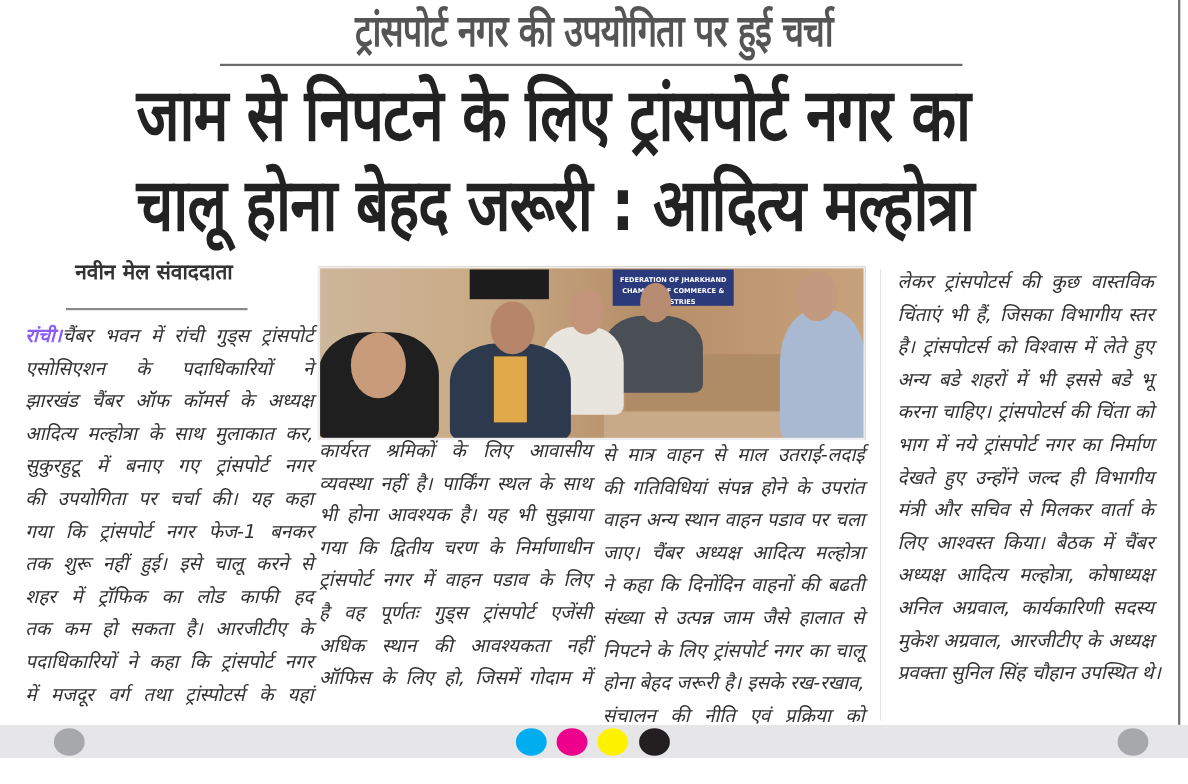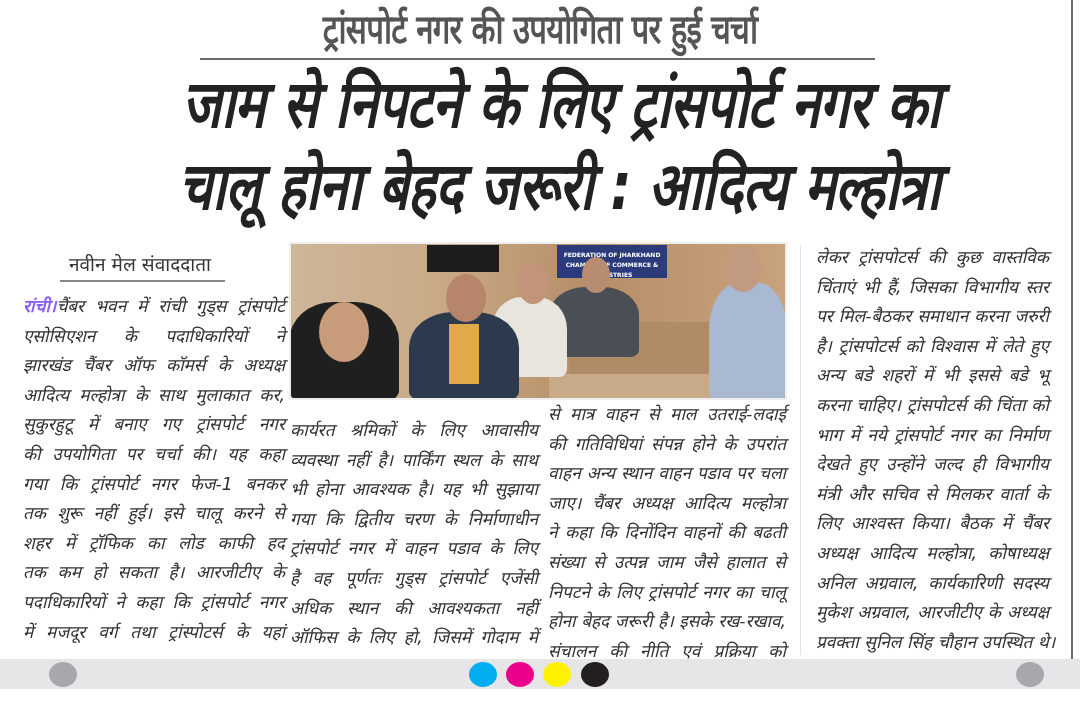--- a/index.html
+++ b/index.html
@@ -2,32 +2,32 @@
 <html><head>
 <meta charset="utf-8">
 <style>
   html, body { margin:0; padding:0; }
   body { width:1080px; height:713px; background:#ffffff; position:relative; overflow:hidden;
          font-family:"DejaVu Sans", sans-serif; color:#2a2a2a; }
   .kicker { position:absolute; left:200px; top:2px; width:680px; text-align:center;
             font-size:40px; font-weight:bold; color:#555555; letter-spacing:-1px;
             line-height:54px; transform:scaleX(0.78); transform-origin:center; white-space:nowrap; }
   .kicker-rule { position:absolute; left:200px; top:58px; width:675px; height:2px; background:#6a6a6a; }
-  .headline { position:absolute; left:4px; top:64px; width:1040px; text-align:right;
+  .headline { position:absolute; left:20px; top:64px; width:1040px; text-align:left;
               font-size:66px; font-weight:bold; color:#222222; line-height:82px;
-              white-space:nowrap;font-style:italic; }
+              white-space:nowrap; }
   .headline .ln { display:block; transform:scaleX(0.80); transform-origin:center; letter-spacing:-1px; }
-  .byline { position:absolute; left:45px; top:251px; width:190px; text-align:center;
-            font-size:19px; font-weight:normal; color:#333333; }
+  .byline { position:absolute; left:45px; top:234px; width:190px; text-align:center;
+            font-size:19px; font-weight:bold; color:#333333; }
   .byline-rule { position:absolute; left:60px; top:280px; width:165px; height:2px; background:#888888; }
   .col { position:absolute; top:292px; font-size:17.2px; line-height:29.6px; color:#303030;
          text-align:justify; text-align-last:justify; }
   .col .line { display:block; white-space:nowrap; text-align:justify; text-align-last:justify;font-style:italic; }
   .col.c1 { left:23px; width:262px; }
-  .col.c2 { left:290px; top:416px; width:248px; }
+  .col.c2 { left:290px; top:396px; width:248px; }
   .col.c3 { left:548px; top:400px; width:238px; }
   .col.c4 { left:816px; top:243px; width:233px; }
   .dateline { font-weight:bold; color:#8b5cf6; }
   .photo { position:absolute; left:289px; top:242px; width:498px; height:158px; overflow:hidden;
            background:linear-gradient(90deg,#cdb69a 0%,#c9aa86 30%,#b58e68 60%,#c8a27c 100%); }
   .photo .tv { position:absolute; left:138px; top:3px; width:72px; height:27px; background:#1c1c1c; }
   .photo .banner { position:absolute; left:268px; top:3px; width:110px; height:33px; background:#2a3a7a;
                    color:#ffffff; font-size:6px; font-weight:bold; text-align:center; line-height:10px; padding-top:5px; box-sizing:border-box; }
   .photo .desk { position:absolute; left:280px; top:80px; width:200px; height:70px; background:#b08c66; }
   .photo .desk2 { position:absolute; left:260px; top:132px; width:200px; height:28px; background:#c9aa88; }
@@ -119,21 +119,20 @@
   <span class="line">ने कहा कि दिनोंदिन वाहनों की बढती</span>
   <span class="line">संख्या से उत्पन्न जाम जैसे हालात से</span>
   <span class="line">निपटने के लिए ट्रांसपोर्ट नगर का चालू</span>
   <span class="line">होना बेहद जरूरी है। इसके रख-रखाव,</span>
   <span class="line">संचालन की नीति एवं प्रक्रिया को</span>
 </div>
 
 <div class="col c4">
   <span class="line">लेकर ट्रांसपोटर्स की कुछ वास्तविक</span>
   <span class="line">चिंताएं भी हैं, जिसका विभागीय स्तर</span>
-  <span class="line">पर मिल-बैठकर समाधान करना जरुरी</span>
   <span class="line">है। ट्रांसपोटर्स को विश्वास में लेते हुए</span>
   <span class="line">अन्य बडे शहरों में भी इससे बडे भू</span>
   <span class="line">करना चाहिए। ट्रांसपोटर्स की चिंता को</span>
   <span class="line">भाग में नये ट्रांसपोर्ट नगर का निर्माण</span>
   <span class="line">देखते हुए उन्होंने जल्द ही विभागीय</span>
   <span class="line">मंत्री और सचिव से मिलकर वार्ता के</span>
   <span class="line">लिए आश्वस्त किया। बैठक में चैंबर</span>
   <span class="line">अध्यक्ष आदित्य मल्होत्रा, कोषाध्यक्ष</span>
   <span class="line">अनिल अग्रवाल, कार्यकारिणी सदस्य</span>
   <span class="line">मुकेश अग्रवाल, आरजीटीए के अध्यक्ष</span>

